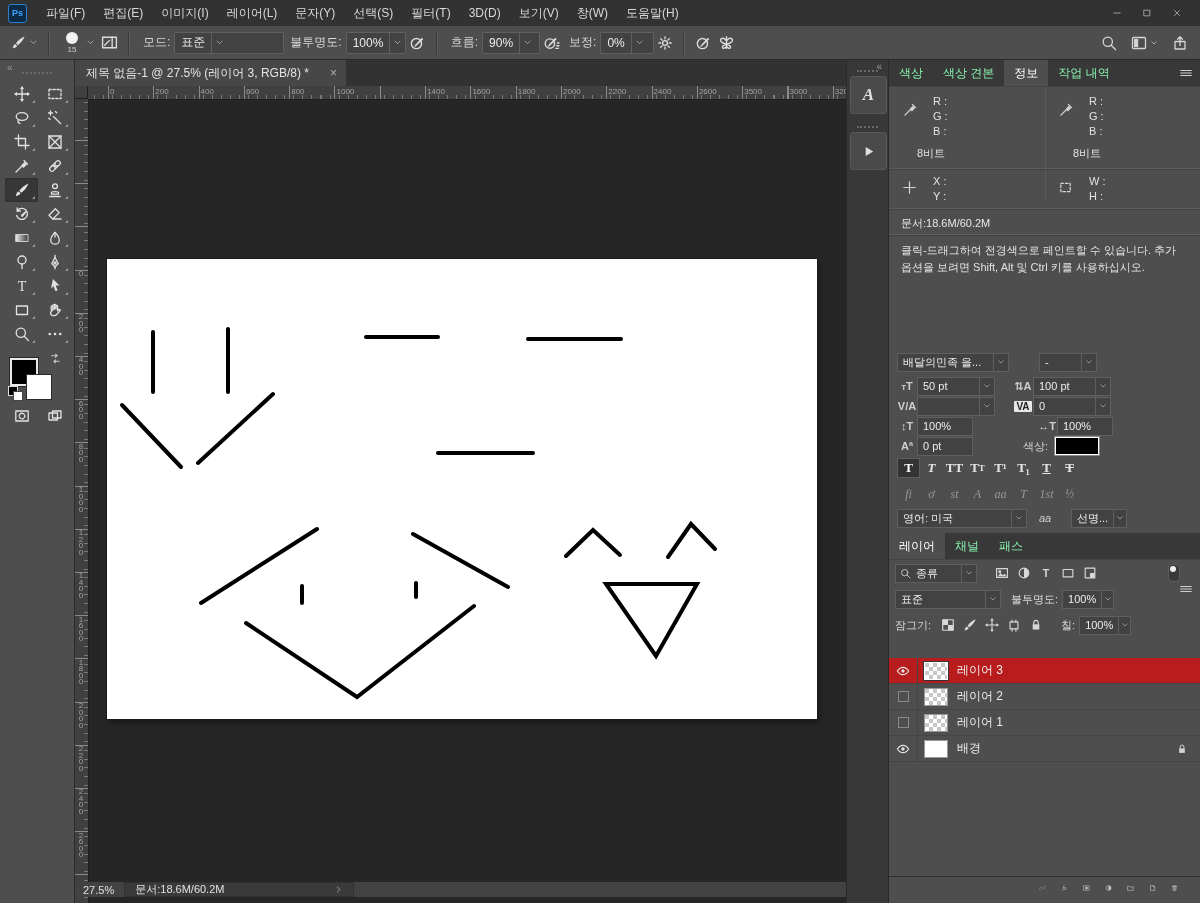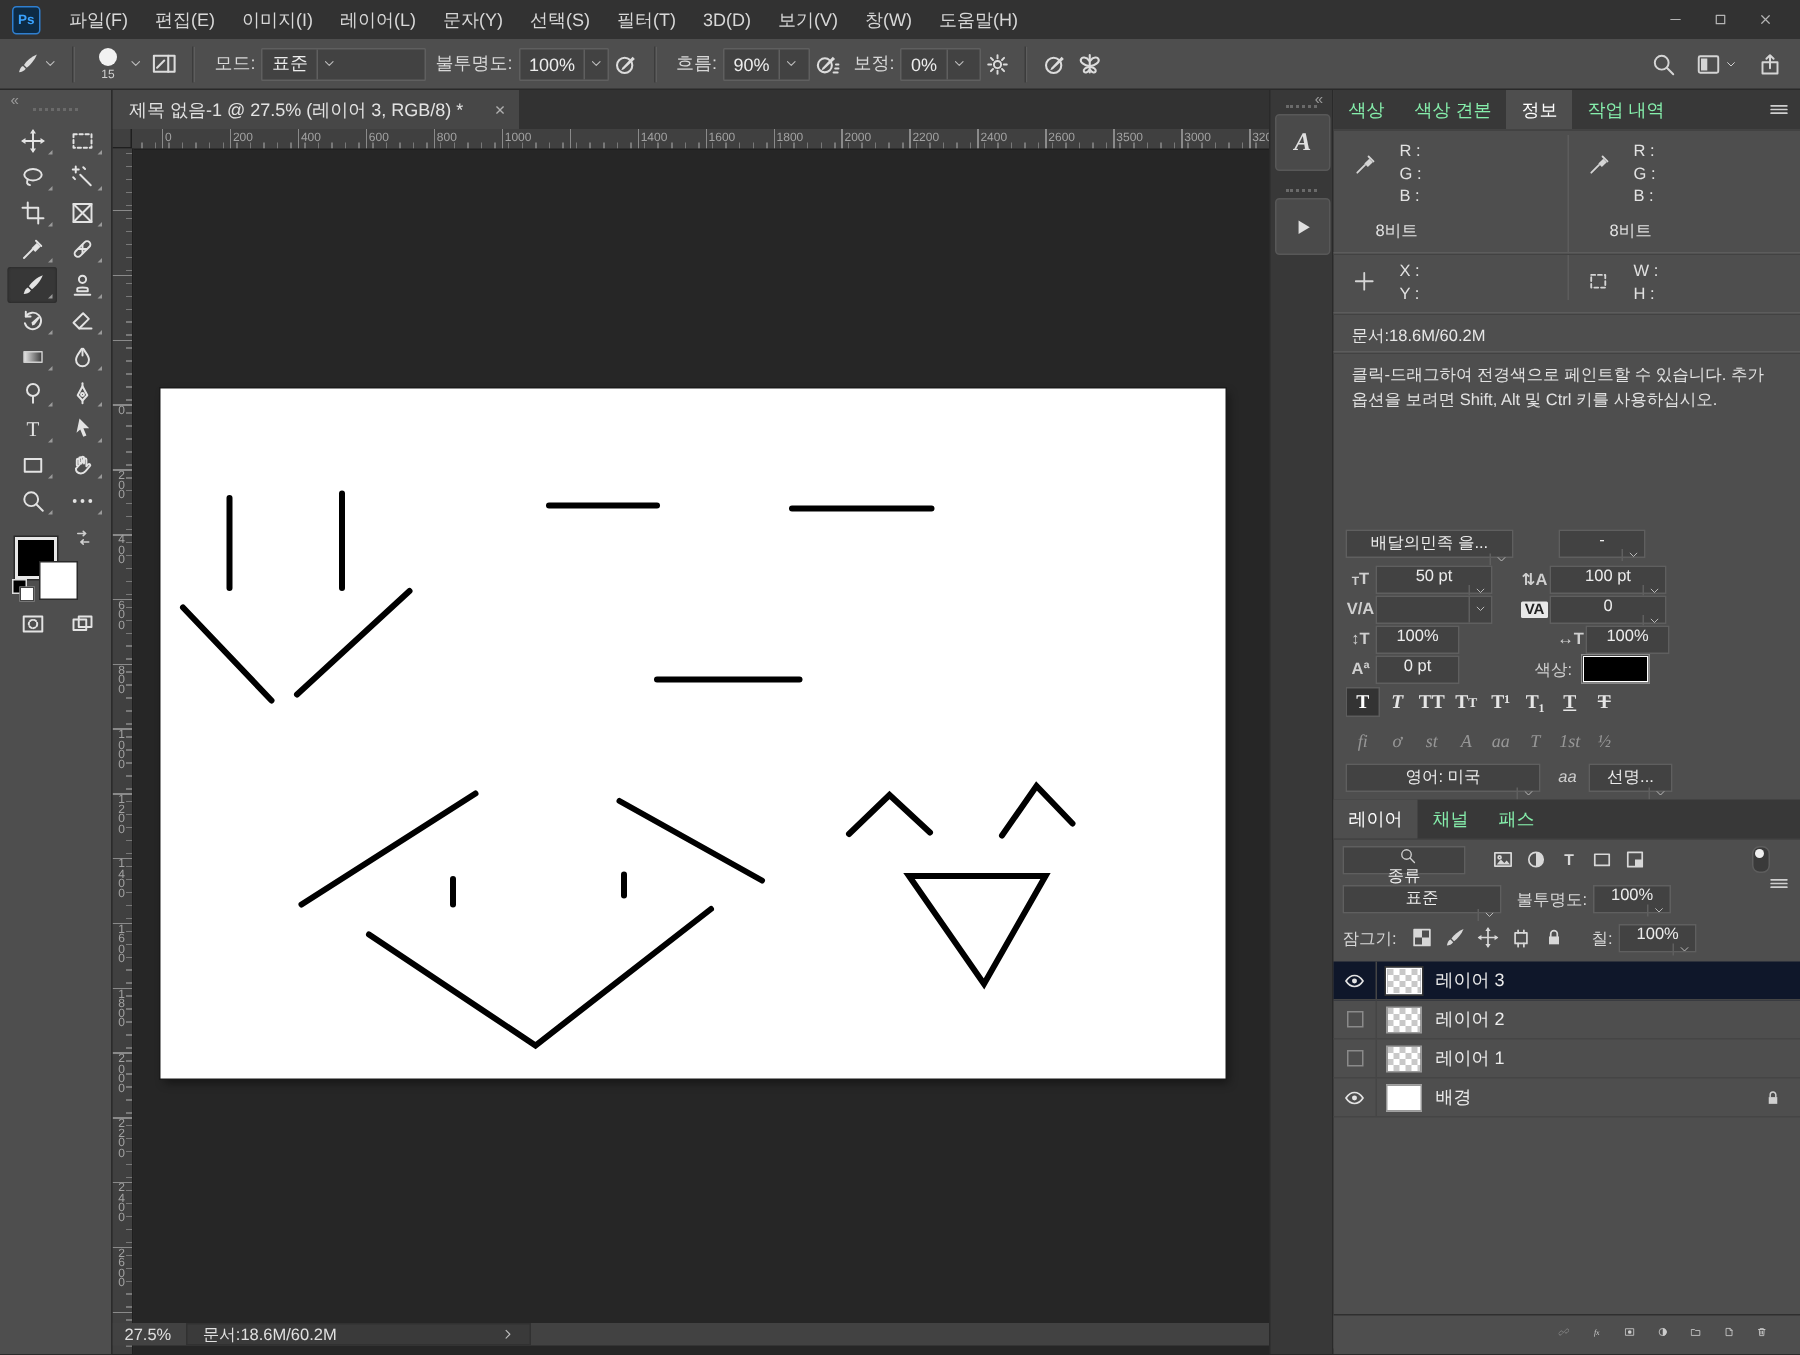--- a/index.html
+++ b/index.html
@@ -91,21 +91,21 @@
   .hline{position:absolute;left:0;right:0;height:1px;background:#5c5c5c;box-shadow:0 1px 0 #424242;}
   .vline{position:absolute;width:1px;background:#5c5c5c;}
   .info-ic{position:absolute;color:#d5d5d5;}
   .info-lbls{position:absolute;font-size:11px;line-height:15px;color:#e2e2e2;}
   .bit{position:absolute;font-size:11px;color:#e2e2e2;}
   #info-doc{position:absolute;left:12px;font-size:11px;color:#e6e6e6;}
   #info-tip{position:absolute;left:12px;right:10px;font-size:11px;line-height:1.5;color:#e2e2e2;}
   
   .ch-ic{display:inline-flex;min-width:20px;justify-content:center;color:#cfcfcf;font-size:11px;font-weight:bold;white-space:nowrap;}
   .ch-row{position:absolute;left:8px;right:8px;height:20px;display:flex;align-items:center;}
-  .ch-field{display:flex;align-items:center;height:19px;background:#424242;border:1px solid #5f5f5f;box-sizing:border-box;flex-direction:column;}
+  .ch-field{display:flex;align-items:center;height:19px;background:#424242;border:1px solid #5f5f5f;box-sizing:border-box;}
   .ch-field .val{padding:0 5px;color:#ececec;font-size:11px;white-space:nowrap;}
   .ch-field .chv{margin-left:auto;width:14px;height:100%;border-left:1px solid #5f5f5f;display:flex;align-items:center;justify-content:center;color:#bdbdbd;}
   .ch-field .chv .ic{width:8px;height:8px;}
   .va-badge{background:#e8e8e8;color:#222;padding:0 2px;border-radius:1px;font-size:10px;}
   #color-swatch{width:44px;height:18px;background:#000;border:1px solid #8a8a8a;box-shadow:inset 0 0 0 1px #fff;}
   .tstyle{width:23px;height:20px;display:flex;align-items:center;justify-content:center;color:#e6e6e6;
           font-family:"Liberation Serif","DejaVu Serif",serif;font-size:13px;font-weight:bold;}
   .tstyle.active{background:#333;border:1px solid #5d5d5d;box-sizing:border-box;color:#fff;}
   .st-italic{font-style:italic;}
   .st-smallcaps span{font-size:9px;}
@@ -114,21 +114,21 @@
   .otbtn{width:23px;height:18px;display:flex;align-items:center;justify-content:center;color:#979797;
          font-family:"Liberation Serif","DejaVu Serif",serif;font-size:12px;font-style:italic;}
   
   .ly-label{font-size:11px;color:#d8d8d8;white-space:nowrap;}
   .ly-iconbtn{width:22px;height:18px;display:flex;align-items:center;justify-content:center;color:#d8d8d8;}
   .ly-iconbtn .ic{width:14px;height:14px;}
   #pill{width:10px;height:16px;background:#3a3a3a;border-radius:5px;position:relative;border:1px solid #5d5d5d;}
   #pill:before{content:"";position:absolute;left:1px;top:1px;width:6px;height:6px;border-radius:50%;background:#f0f0f0;}
   #layer-rows{position:absolute;left:0;right:0;}
   .lrow{position:relative;height:25px;border-bottom:1px solid #454545;display:flex;align-items:center;}
-  .lrow.selected{background:#0f172a;}
+  .lrow.selected{background:#b91c1c;margin-top:17px;}
   .eye-cell{width:29px;height:100%;border-right:1px solid #454545;display:flex;align-items:center;justify-content:center;color:#e3e3e3;box-sizing:border-box;}
   .eye-cell .ic{width:14px;height:14px;}
   .eye-off{width:9px;height:9px;border:1px solid #8a8a8a;}
   .lthumb{width:24px;height:18px;margin-left:6px;border:1px solid #999;box-sizing:border-box;}
   .lthumb.checker{background:repeating-conic-gradient(#ffffff 0 25%,#c8c8c8 0 50%) 0 0/8px 8px;}
   .lthumb.white{background:#fff;}
   .lrow.selected .lthumb{border:1px solid #fff;outline:1px solid #333;}
   .lname{margin-left:9px;font-size:12px;color:#ececec;}
   .llock{margin-left:auto;margin-right:12px;width:12px;height:12px;color:#d0d0d0;}
   #layers-bottom{position:absolute;left:0;right:0;height:22px;border-top:1px solid #2f2f2f;background:#4e4e4e;
@@ -839,21 +839,21 @@
             <span class="val">영어: 미국</span>
             <span class="chv">
                 <span class="ic">
                   <svg viewBox="0 0 16 16" fill="none" stroke="currentColor" stroke-width="1.3" stroke-linecap="round" stroke-linejoin="round">
                     <path d="M3.5 5.5L8 10l4.5-4.5"></path>
                   </svg>
                 </span>
               </span>
           </div>
           <span class="ch-ic" style="margin-left:8px;font-weight:normal;font-style:italic">aa</span>
-          <div class="ch-field" style="width:56px;margin-left:4px">
+          <div class="ch-field" style="width:56px;margin-left:16px">
             <span class="val">선명...</span>
             <span class="chv">
                 <span class="ic">
                   <svg viewBox="0 0 16 16" fill="none" stroke="currentColor" stroke-width="1.3" stroke-linecap="round" stroke-linejoin="round">
                     <path d="M3.5 5.5L8 10l4.5-4.5"></path>
                   </svg>
                 </span>
               </span>
           </div>
         </div>

